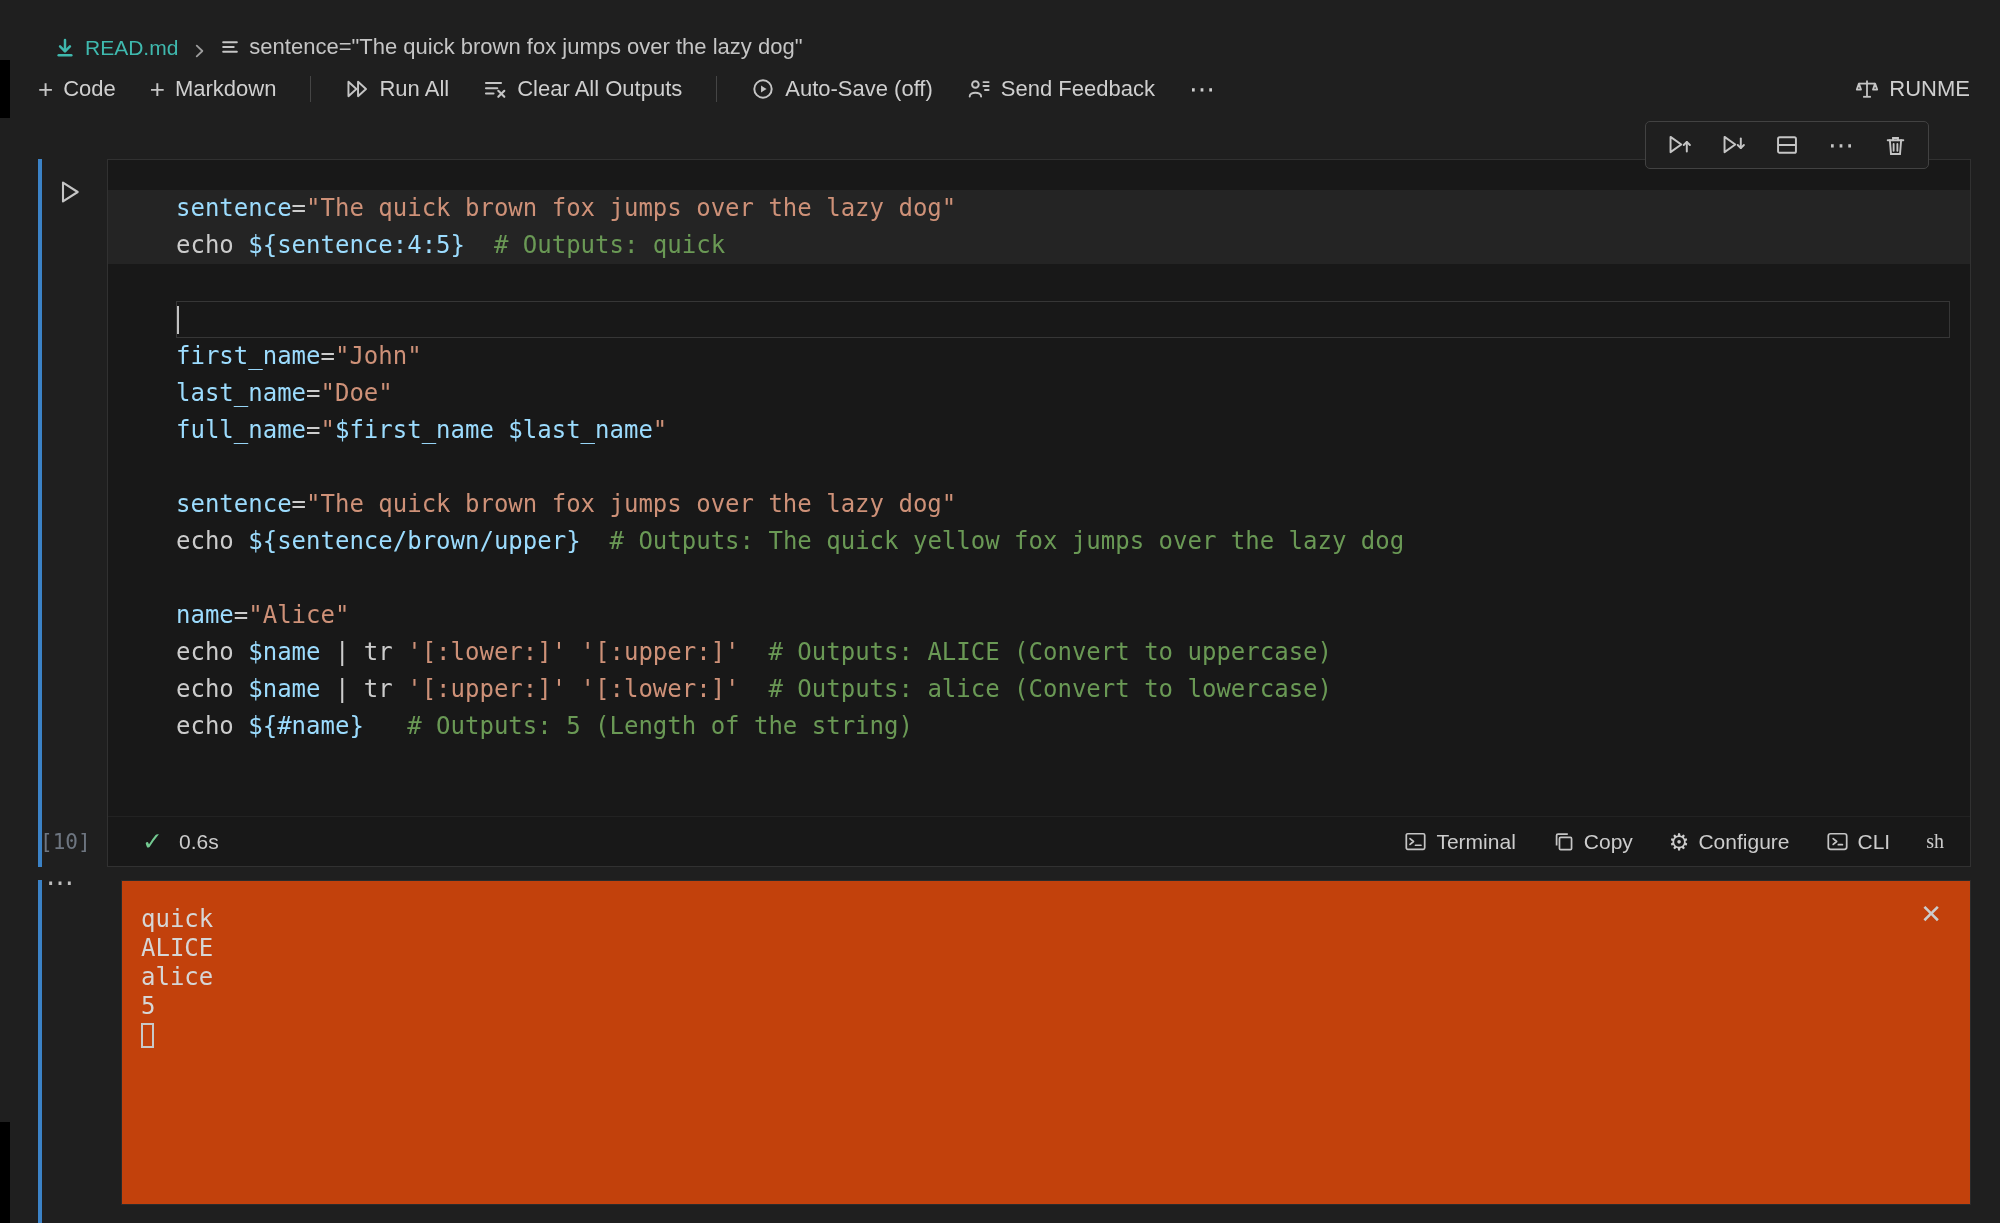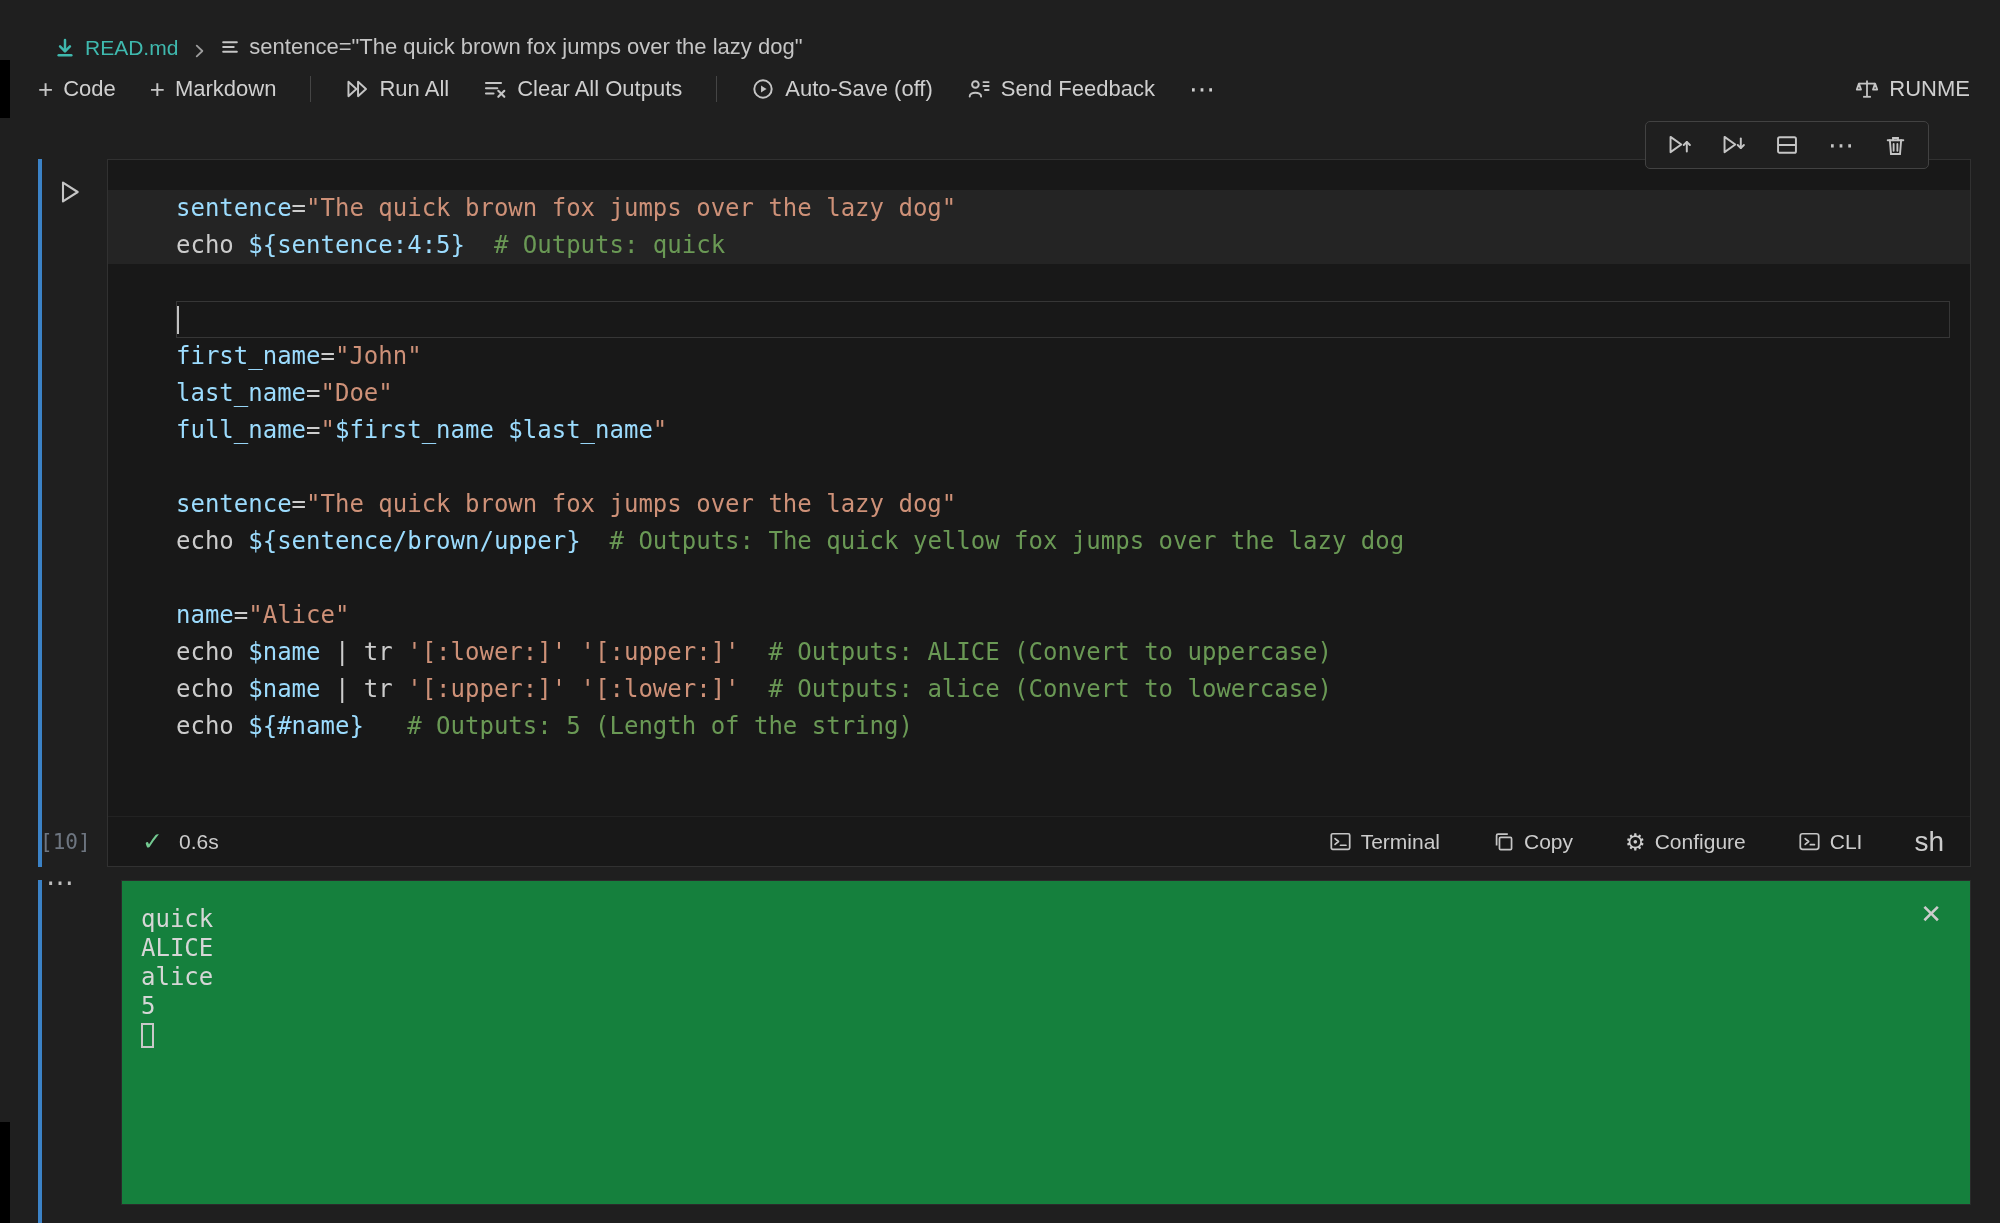--- a/index.html
+++ b/index.html
@@ -60,28 +60,28 @@
   .tk-var { color:#9cdcfe; }
   .tk-str { color:#ce9178; }
   .tk-cmt { color:#6a9955; }
   .tk-pln { color:#cccccc; }
 
   
   .cell-status { position:absolute; left:0; right:0; bottom:0; height:50px;
     display:flex; align-items:center; padding:0 26px 0 34px; gap:16px; font-size:21px; border-top:1px solid #222; }
   .status-check { color:#73c991; font-size:25px; font-family:"DejaVu Sans", sans-serif; }
   .status-duration { color:#cccccc; }
-  .status-right { margin-left:auto; display:flex; align-items:center; gap:52px;text-align:right; }
+  .status-right { margin-left:auto; display:flex; align-items:center; gap:36px;text-align:right; }
   .status-action { display:flex; align-items:center; gap:9px; color:#cccccc; cursor:pointer; }
   .gear-glyph { font-family:"DejaVu Sans", sans-serif; font-size:23px; }
-  .lang-pick { font-family:Liberation Sans, sans-serif; font-size:28px; cursor:pointer; }
+  .lang-pick { font-family:Liberation Serif, serif; font-size:20px; cursor:pointer; }
 
   
   .output-panel { position:absolute; left:121px; top:880px; width:1850px; height:325px;
-    background:#15803d; border:1px solid #2b2b2b; padding:24px 30px 0 19px; }
+    background:#c2410c; border:1px solid #2b2b2b; padding:24px 30px 0 19px; }
   .out-line { font-family:"DejaVu Sans Mono", monospace; font-size:24px; line-height:29px;
     white-space:pre; color:#d6d6d6; }
   .out-caret { display:inline-block; width:13px; height:25px; border:2px solid #c8c8c8; margin-top:2px; }
   .output-close { position:absolute; top:18px; right:28px; font-size:26px; color:#cccccc; cursor:pointer;
     font-family:"DejaVu Sans", sans-serif; }
 </style>
 </head>
 <body>
 
 <div class="stage">

